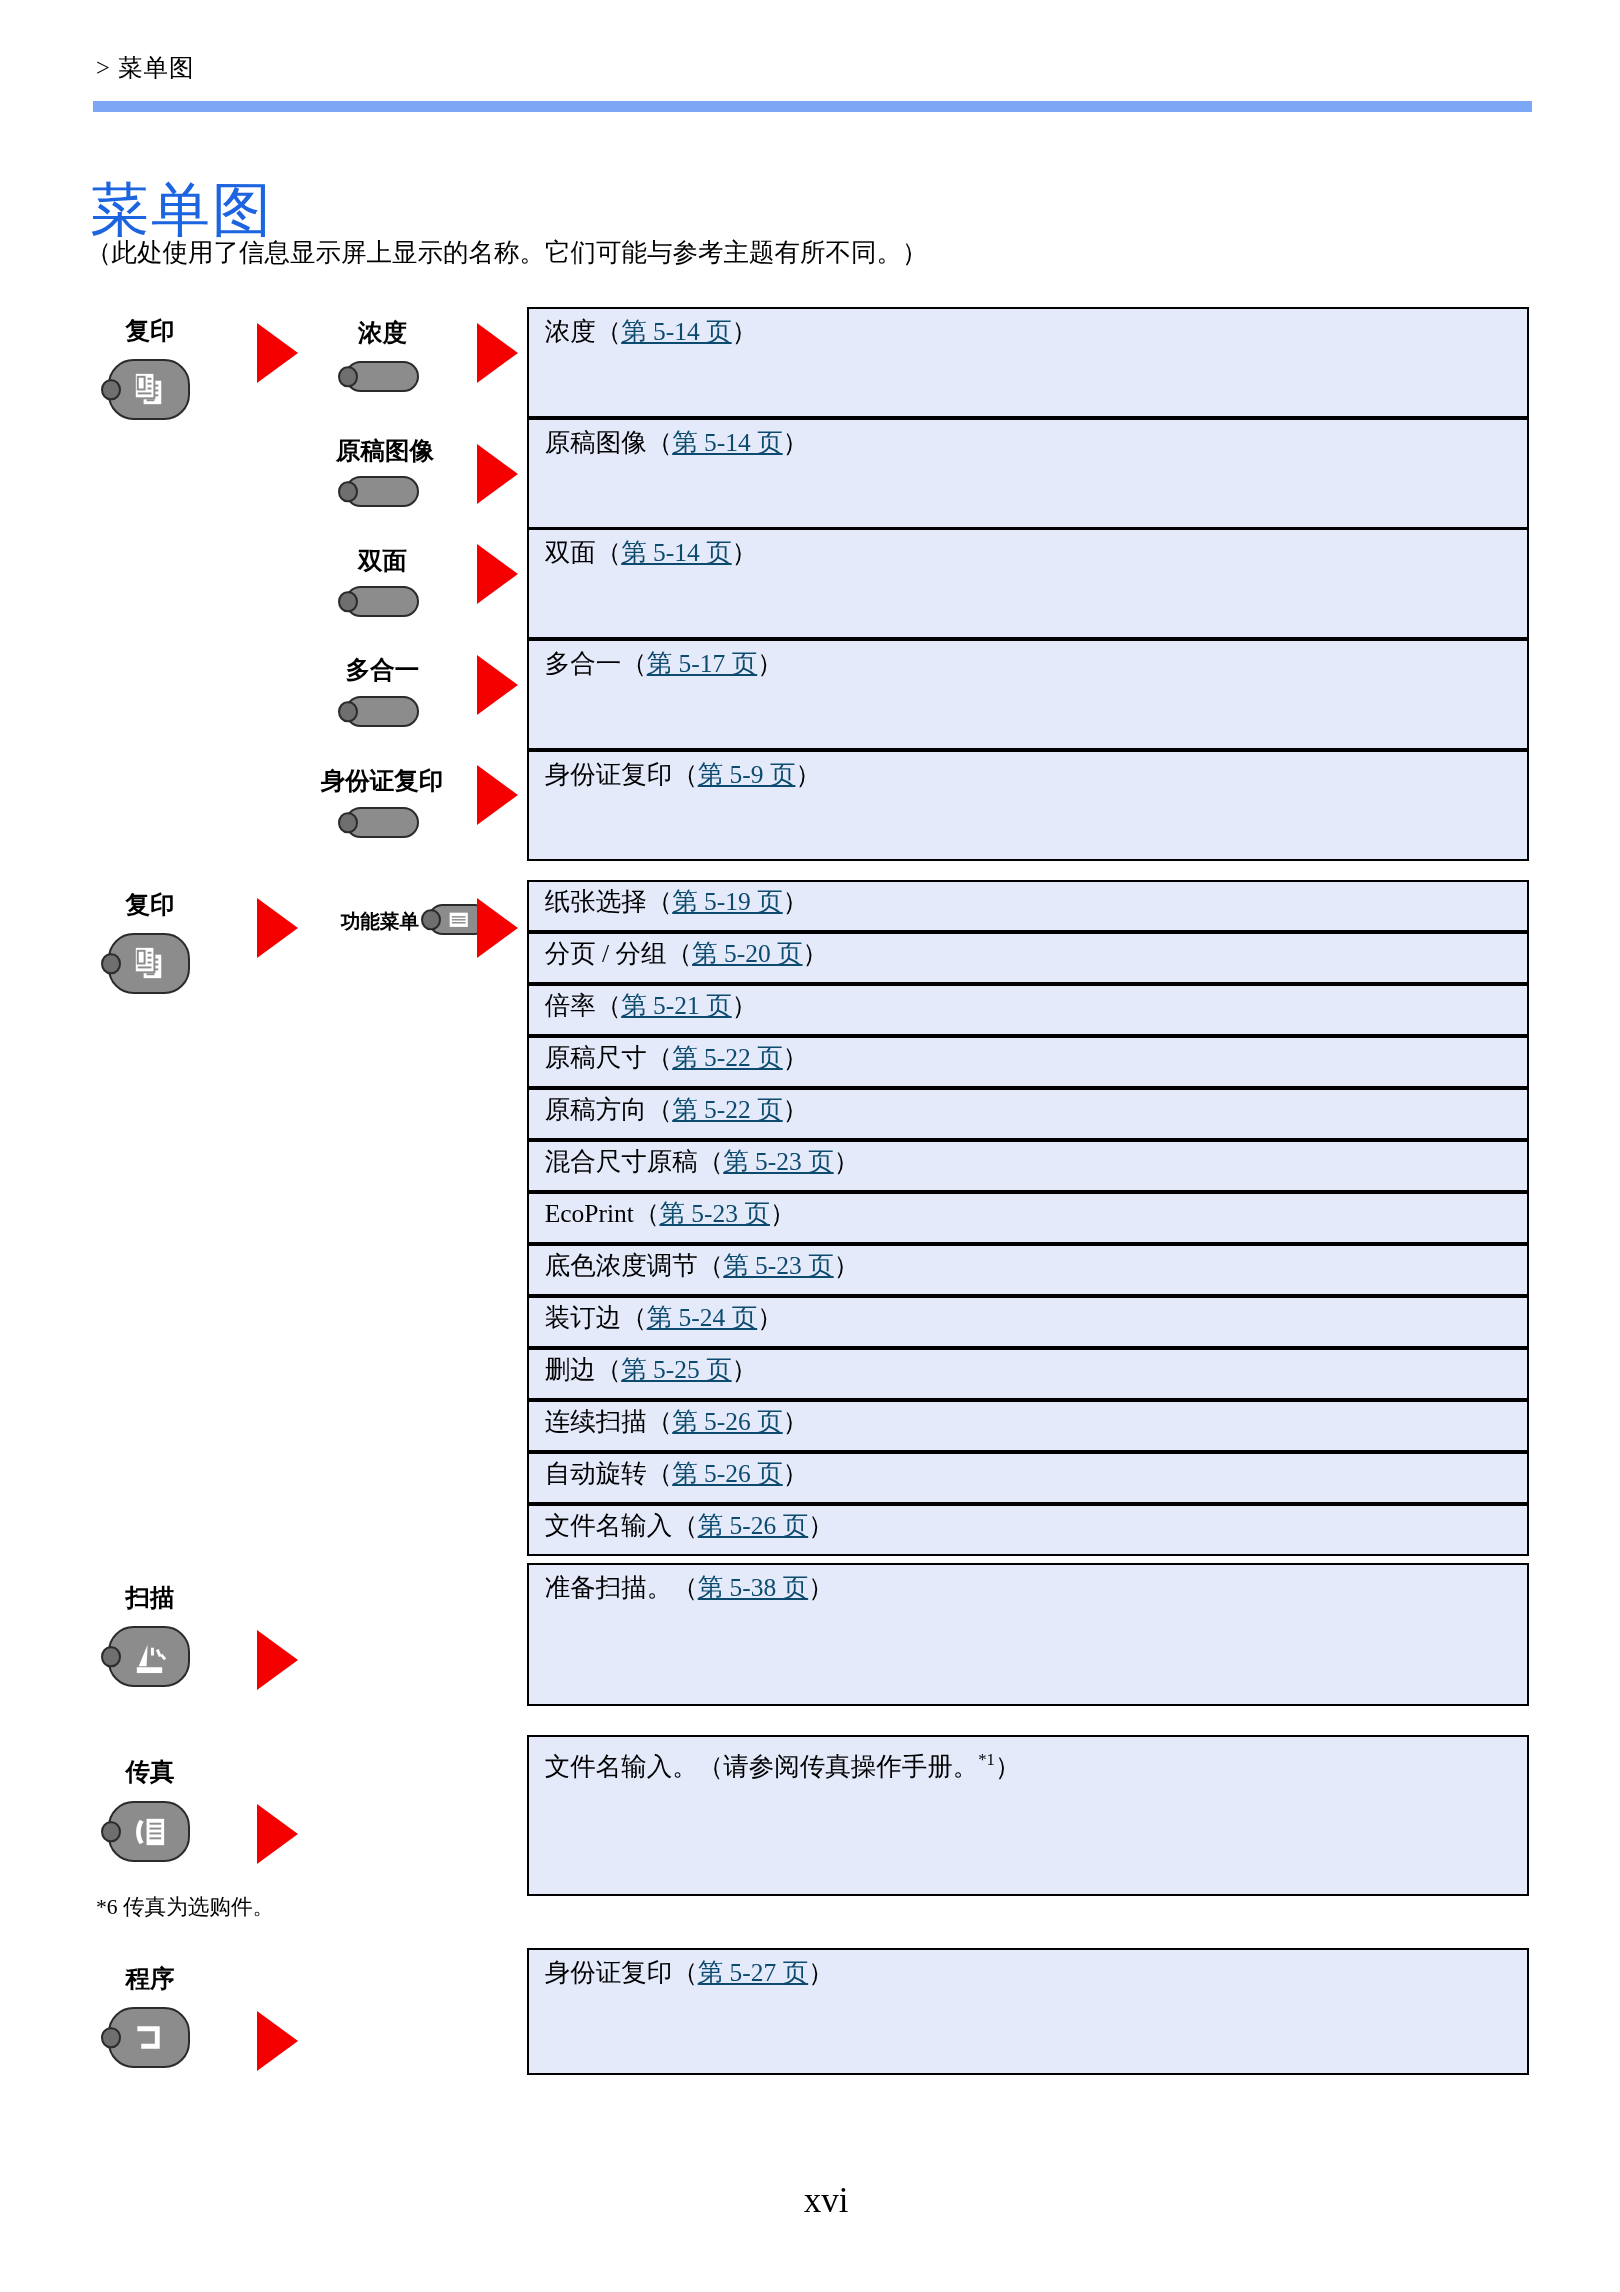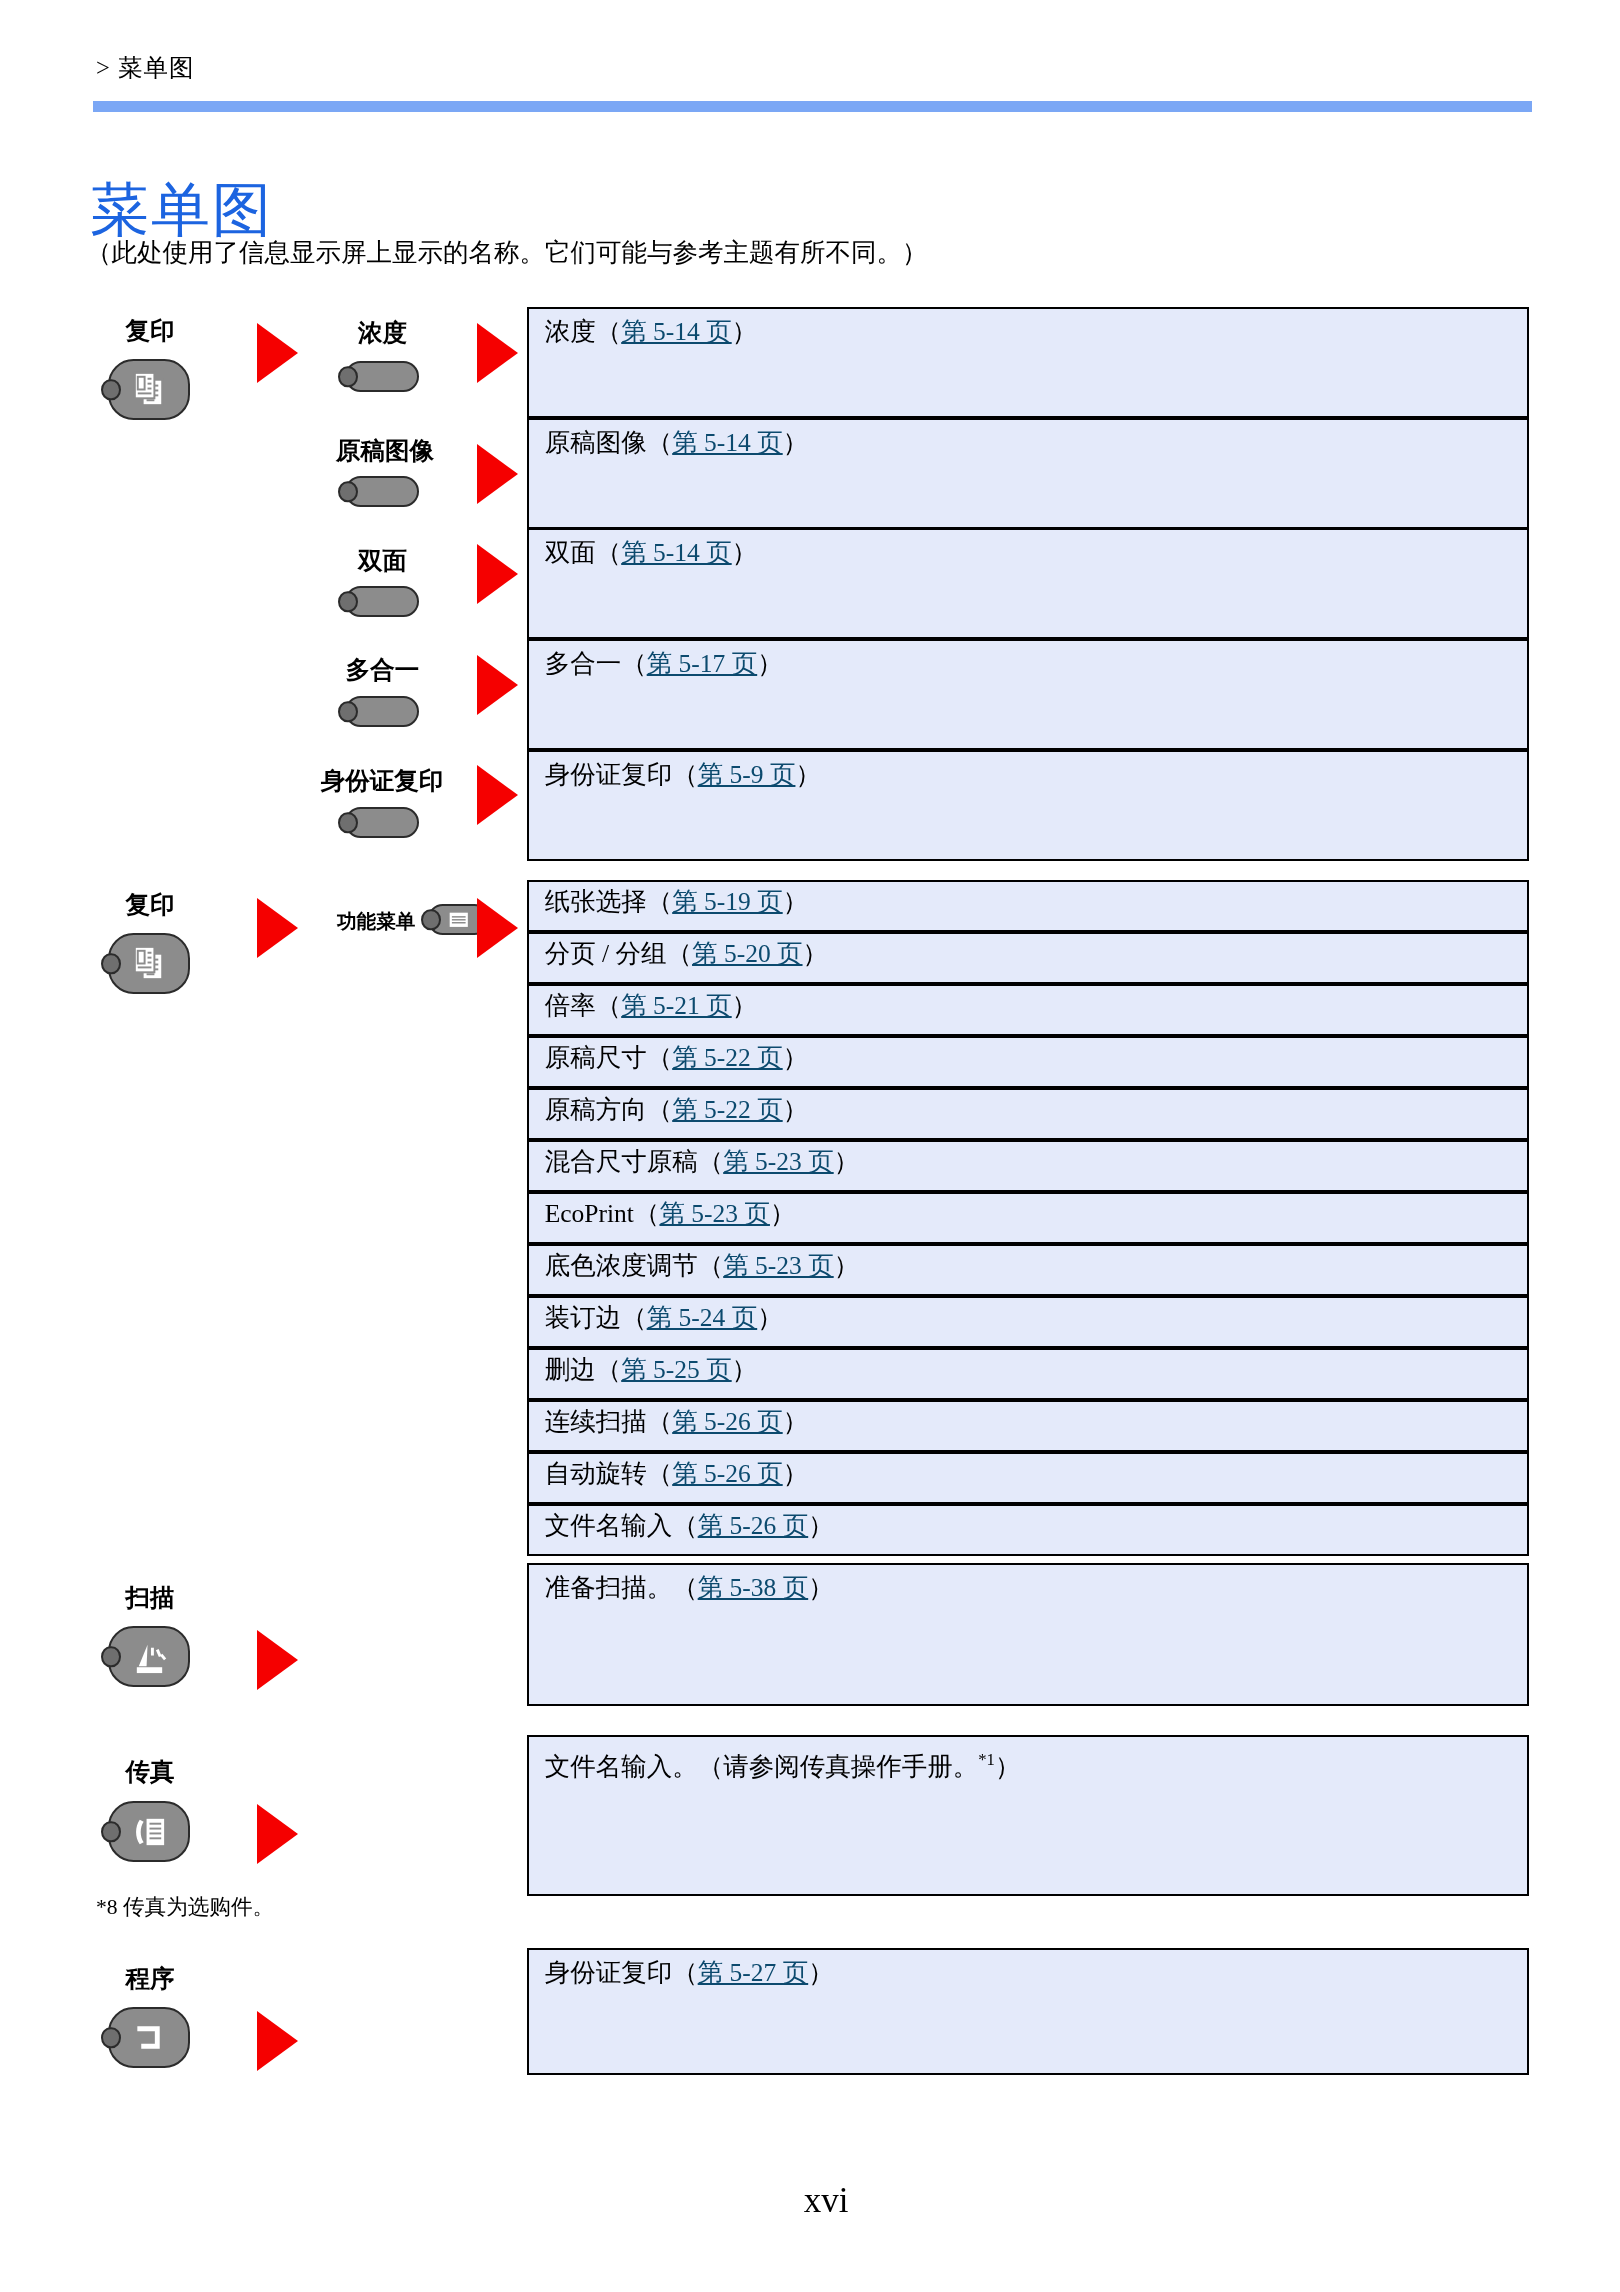--- a/index.html
+++ b/index.html
@@ -272,21 +272,21 @@
         <rect x="10" y="9" width="7" height="13" fill="none" stroke="#8c8c8c" stroke-width="2"></rect>
         <line x1="20" y1="11" x2="24" y2="11" stroke="#8c8c8c" stroke-width="2"></line>
         <line x1="20" y1="16" x2="24" y2="16" stroke="#8c8c8c" stroke-width="2"></line>
         <line x1="20" y1="21" x2="24" y2="21" stroke="#8c8c8c" stroke-width="2"></line>
         <line x1="10" y1="26" x2="24" y2="26" stroke="#8c8c8c" stroke-width="2"></line>
       </svg>
     </span>
   </div>
   <div class="tri" style="left:257px; top:898px;"></div>
 
-  <div class="key-label small" style="left:337px; top:908px; width:98px; text-align:left;">功能菜单</div>
+  <div class="key-label small" style="left:321px; top:908px; width:98px; text-align:right;">功能菜单</div>
   <div class="key-pill key-fn" style="left:428px; top:904px;">
     <span class="nub"></span>
     <span class="glyph">
       <svg width="25.5" height="21.6" viewBox="0 0 26 22">
         <rect x="3" y="3" width="20" height="16" fill="#ffffff" stroke="#8c8c8c" stroke-width="1.5"></rect>
         <line x1="6" y1="8" x2="20" y2="8" stroke="#8c8c8c" stroke-width="1.5"></line>
         <line x1="6" y1="11" x2="20" y2="11" stroke="#8c8c8c" stroke-width="1.5"></line>
         <line x1="6" y1="14" x2="20" y2="14" stroke="#8c8c8c" stroke-width="1.5"></line>
       </svg>
     </span>
@@ -362,21 +362,21 @@
         <line x1="22" y1="17" x2="34" y2="17" stroke="#8c8c8c" stroke-width="2"></line>
         <line x1="22" y1="22" x2="34" y2="22" stroke="#8c8c8c" stroke-width="2"></line>
         <line x1="22" y1="27" x2="34" y2="27" stroke="#8c8c8c" stroke-width="2"></line>
       </svg>
     </span>
   </div>
   <div class="tri" style="left:257px; top:1804px;"></div>
   <div class="refbox" style="top:1735px; height:161px;">
     <div class="txt"><span>文件名输入。（请参阅传真操作手册。</span><sup>*1</sup><span>）</span></div>
   </div>
-  <div class="footnote">*8 传真为选购件。</div>
+  <div class="footnote">*6 传真为选购件。</div>
 
   <div class="key-label" style="left:96px; top:1962px; width:108px;">程序</div>
   <div class="key-pill key-big" style="left:108px; top:2007px;">
     <span class="nub"></span>
     <span class="glyph">
       <svg width="43" height="35" viewBox="0 0 44 36">
         <path d="M12 9 L30 9 L30 27 L16 27" fill="none" stroke="#ffffff" stroke-width="5" stroke-linecap="square"></path>
       </svg>
     </span>
   </div>

